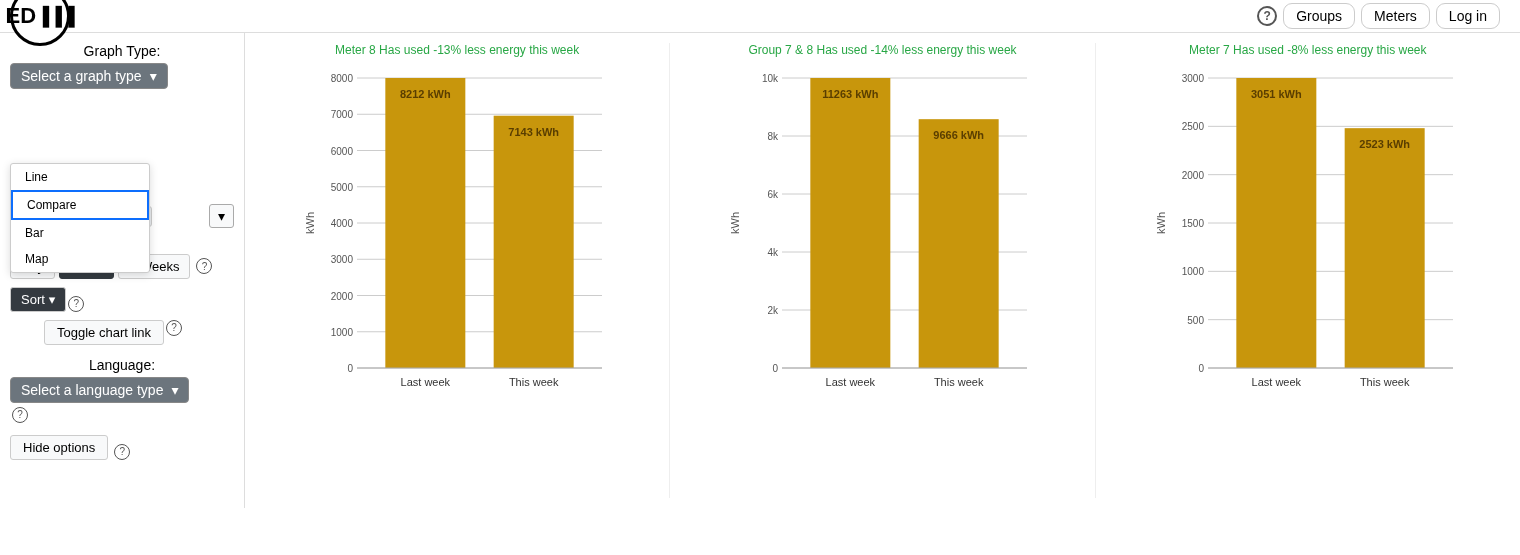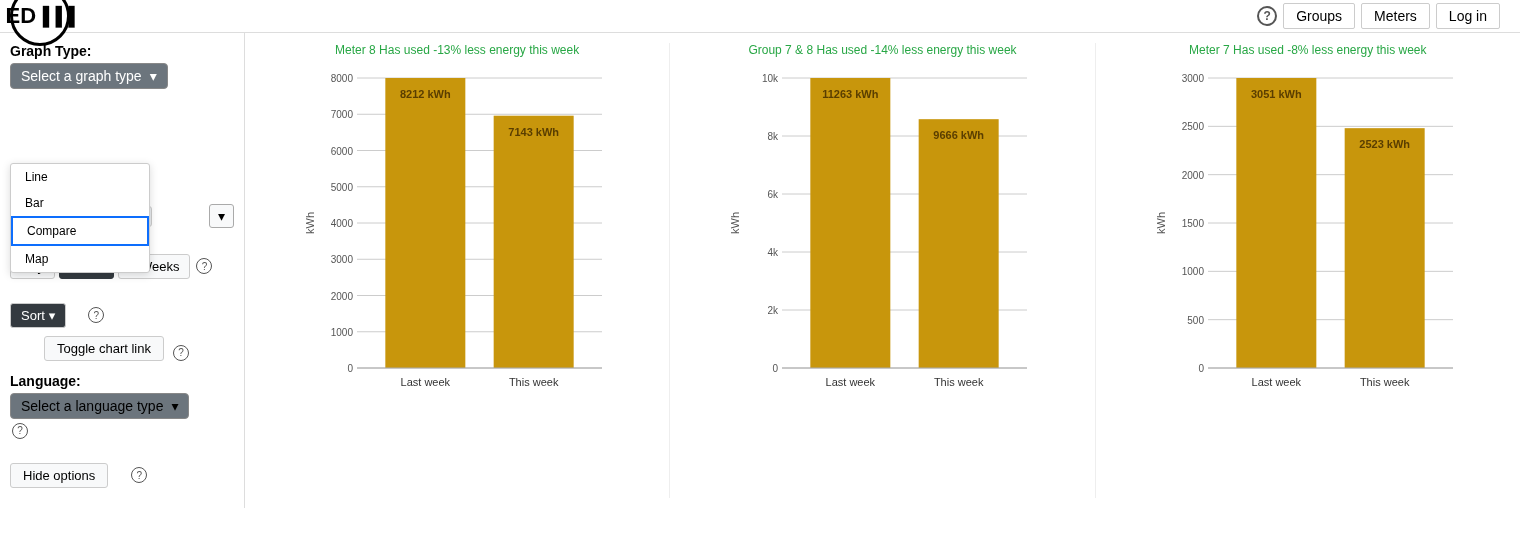--- a/index.html
+++ b/index.html
@@ -2,33 +2,33 @@
 <html><head>
   <meta charset="utf-8">
   <style>
     * { box-sizing: border-box; margin: 0; padding: 0; }
     body { font-family: -apple-system, BlinkMacSystemFont, 'Segoe UI', Arial, sans-serif; font-size: 14px; background: #fff; }
 
     
     .header { display: flex; align-items: center; justify-content: center; padding: 16px 20px; border-bottom: 1px solid #ddd; position: relative; }
     .header-title { font-size: 28px; font-weight: 400; }
     .header-right { position: absolute; right: 20px; display: flex; align-items: center; gap: 6px; }
-    .header-right button { padding: 4px 12px; border: 1px solid #ccc; background: #fff; cursor: pointer; border-radius: 2px; font-size: 14px; }
+    .header-right button { padding: 4px 12px; border: 1px solid #ccc; background: #fff; cursor: pointer; border-radius: 9px; font-size: 14px; }
     .help-icon { width: 20px; height: 20px; border-radius: 50%; border: 2px solid #555; display: flex; align-items: center; justify-content: center; font-size: 12px; font-weight: bold; color: #555; cursor: pointer; }
 
     
     .logo { position: absolute; left: 10px; display: flex; align-items: center; }
     .logo-circle { width: 60px; height: 60px; border-radius: 50%; border: 3px solid #000; display: flex; align-items: center; justify-content: center; font-size: 22px; font-weight: bold; background: #fff; }
 
     
     .main { display: flex; height: calc(555px - 80px); }
 
     
     .sidebar { width: 245px; min-width: 245px; padding: 10px; border-right: 1px solid #ddd; overflow-y: auto; position: relative; }
-    .section-label { font-weight: bold; margin-bottom: 4px; font-size: 14px; }
+    .section-label { font-weight: normal; margin-bottom: 4px; font-size: 14px; text-align: center; }
 
     
     .dropdown-btn { display: flex; align-items: center; justify-content: space-between; padding: 4px 10px; border: 1px solid #888; border-radius: 4px; background: #6c757d; color: #fff; cursor: pointer; font-size: 14px; min-width: 120px; }
     .dropdown-btn .caret { margin-left: 8px; }
 
     
     .dropdown-menu { position: absolute; background: #fff; border: 1px solid #ccc; border-radius: 3px; z-index: 100; min-width: 140px; box-shadow: 0 2px 8px rgba(0,0,0,0.15); top: 130px; left: 10px; }
     .dropdown-item { padding: 6px 14px; cursor: pointer; font-size: 12px; }
     .dropdown-item.selected { background: #fff; border: 2px solid #0d6efd; }
 
@@ -38,33 +38,33 @@
     .meter-badge .remove { margin-right: 4px; cursor: pointer; color: #333; font-size: 12px; font-weight: bold; }
     .meter-dropdown-btn { display: flex; align-items: center; padding: 3px 8px; border: 1px solid #aaa; border-radius: 3px; background: #f8f9fa; cursor: pointer; margin-left: auto; }
 
     
     .time-row { display: flex; align-items: center; gap: 4px; margin-top: 8px; }
     .time-btn { padding: 4px 10px; border: 1px solid #ccc; border-radius: 3px; background: #f8f9fa; cursor: pointer; font-size: 13px; }
     .time-btn.active { background: #343a40; color: #fff; border-color: #343a40; }
     .help-sm { width: 16px; height: 16px; border-radius: 50%; border: 1.5px solid #555; display: inline-flex; align-items: center; justify-content: center; font-size: 10px; color: #555; cursor: pointer; margin-left: 2px; }
 
     
-    .sort-row { display: flex; align-items: center; gap: 20px; margin-top: 24px; }
+    .sort-row { display: flex; align-items: flex-end; gap: 0; margin-top: 8px; }
     .sort-btn { display: flex; align-items: center; padding: 4px 10px; border: 1px solid #ccc; border-radius: 3px; background: #343a40; color: #fff; cursor: pointer; font-size: 13px; }
 
     
-    .toggle-row { display: flex; align-items: flex-end; gap: 7px; margin-top: 8px; padding-left: 34px; }
+    .toggle-row { display: flex; align-items: flex-start; gap: 0; margin-top: 8px; padding-left: 34px; }
     .toggle-btn { padding: 4px 12px; border: 1px solid #ccc; border-radius: 3px; background: #f8f9fa; cursor: pointer; font-size: 13px; }
 
     
     .lang-section { margin-top: 12px; }
-    .lang-btn { display: flex; align-items: center; justify-content: space-between; padding: 4px 10px; border: 1px solid #888; border-radius: 4px; background: #6c757d; color: #000000; cursor: pointer; font-size: 14px; min-width: 160px; }
-
-    
-    .hide-row { margin-top: 24px; display: flex; align-items: center; gap: 21px; }
+    .lang-btn { display: flex; align-items: center; justify-content: space-between; padding: 4px 10px; border: 1px solid #888; border-radius: 4px; background: #6c757d; color: #ffffff; cursor: pointer; font-size: 14px; min-width: 160px; }
+
+    
+    .hide-row { margin-top: 12px; display: flex; align-items: flex-end; gap: 4px; }
     .hide-btn { padding: 4px 12px; border: 1px solid #ccc; border-radius: 3px; background: #f8f9fa; cursor: pointer; font-size: 13px; }
 
     
     .charts-area { flex: 1; display: flex; gap: 0; overflow: hidden; padding: 10px 0; }
     .chart-container { flex: 1; display: flex; flex-direction: column; align-items: center; padding: 0 10px; border-right: 1px solid #eee; }
     .chart-container:last-child { border-right: none; }
     .chart-title { color: #28a745; font-size: 12px; font-weight: 500; text-align: center; margin-bottom: 6px; }
   </style>
 </head>
 <body>
@@ -89,22 +89,22 @@
   <div class="sidebar">
 
     <div class="section-label">Graph Type:</div>
     <button class="dropdown-btn">
       <span>Select a graph type</span>
       <span class="caret">▾</span>
     </button>
 
     <div class="dropdown-menu">
       <div class="dropdown-item">Line</div>
+      <div class="dropdown-item selected">Compare</div>
       <div class="dropdown-item">Bar</div>
-      <div class="dropdown-item selected">Compare</div>
       <div class="dropdown-item">Map</div>
     </div>
 
     <div style="margin-top: 115px;">
       <div class="meter-row">
         <div class="meter-badge">
           <span class="remove">×</span>
           <span>Meter 7</span>
         </div>
         <div class="meter-badge">

